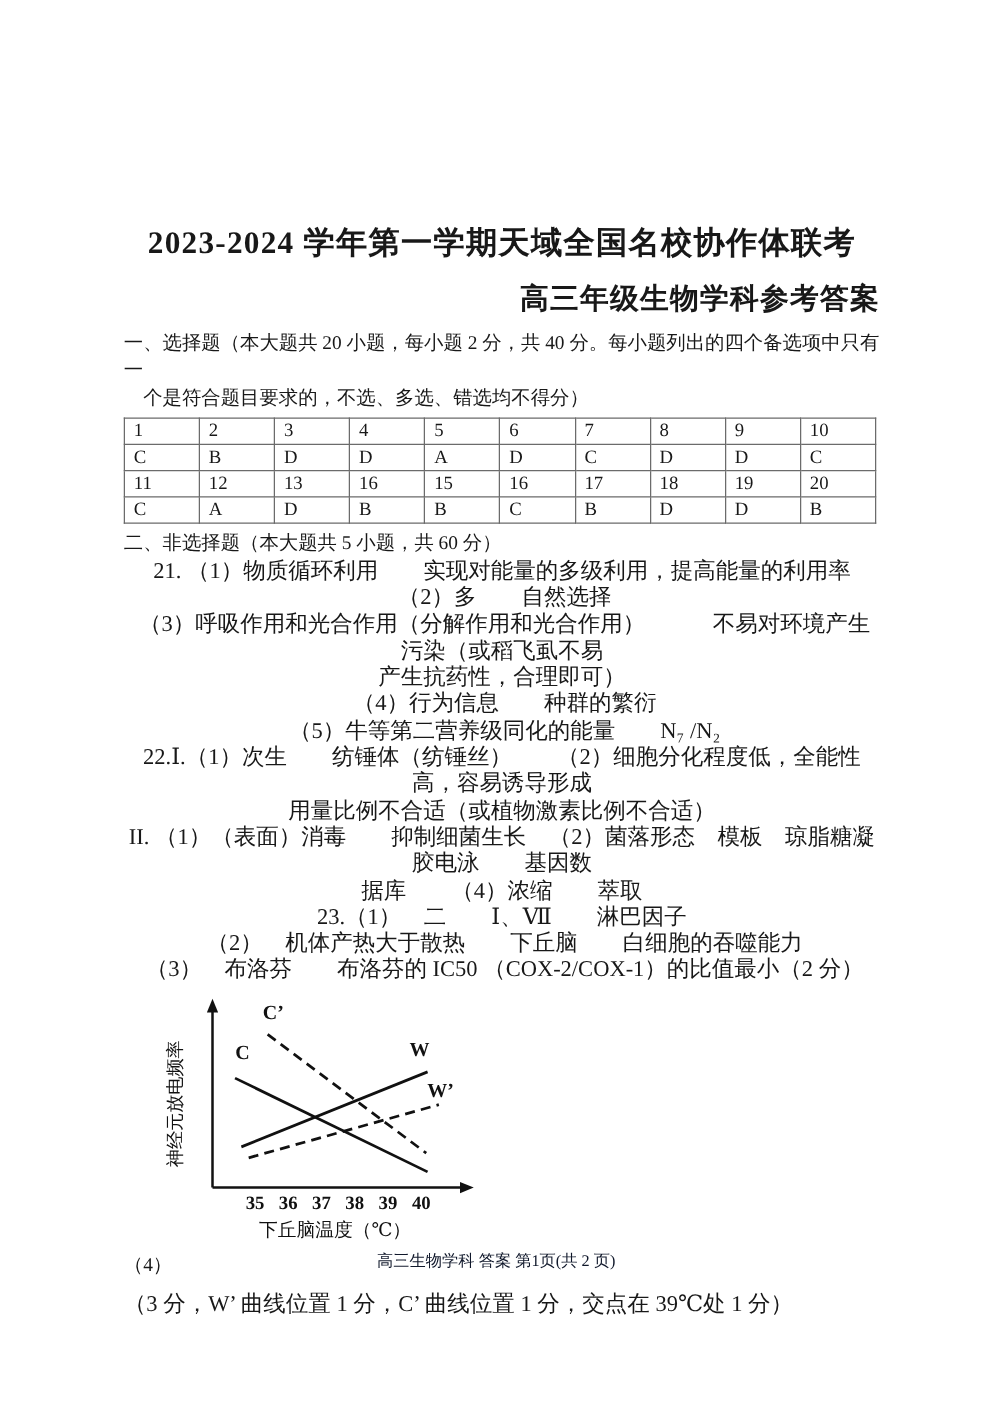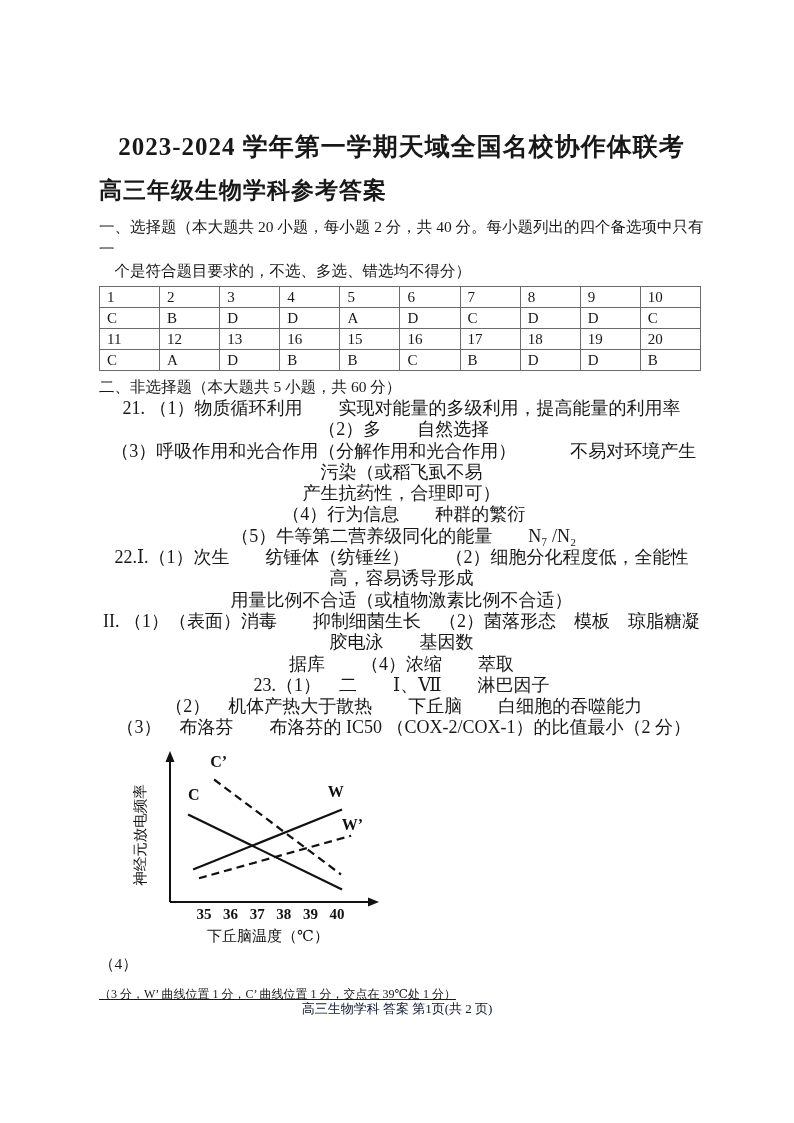--- a/index.html
+++ b/index.html
@@ -1,28 +1,28 @@
 <!DOCTYPE html>
 <html><head>
 <meta charset="utf-8">
 <style>
   html,body{margin:0;padding:0;background:#ffffff;}
   .page{position:relative;width:794px;height:1123px;background:#fff;color:#181818;
         font-family:"Liberation Serif","DejaVu Serif",serif;overflow:hidden;}
-  .content{padding:130px 90px 0 99px;}
+  .content{padding:130px 90px 0 99px;margin-top:48px;}
   .title{font-size:25px;line-height:34px;text-align:center;font-weight:700;margin:0 0 12px 0;letter-spacing:1px;}
-  .subtitle{font-size:23px;line-height:30px;text-align:left;font-weight:700;margin:0 0 10px 0;letter-spacing:1px;}
+  .subtitle{font-size:23px;line-height:30px;text-align:right;font-weight:700;margin:0 0 10px 0;letter-spacing:1px;}
   .sec-heading{font-size:15.5px;line-height:22px;font-weight:400;white-space:pre-wrap;}
   table.ans{border-collapse:collapse;table-layout:fixed;width:602px;margin:4px 0 5px 0;}
   table.ans td{border:1px solid #6b6b6b;font-size:15px;line-height:20px;height:20px;padding:0 0 0 7px;
                font-family:"Liberation Serif","DejaVu Serif",serif;}
   .bline{font-size:18px;line-height:21.3px;white-space:pre-wrap;text-align:center;}
   .chart-wrap{margin:8px 0 0 26px;}
   .q4-line{font-size:15.5px;line-height:22px;white-space:pre-wrap;margin-top:2px;}
-  .note-line{font-size:12px;line-height:22px;white-space:pre-wrap;margin-top:8px;text-decoration:underline;}
+  .note-line{font-size:18px;line-height:22px;white-space:pre-wrap;margin-top:8px;}
   .footer{position:absolute;top:1000px;left:0;width:100%;text-align:center;font-size:13px;color:#0f172a;}
 </style>
 </head>
 <body>
 
 <div class="page">
   <div class="content">
 
     <h1 class="title">2023-2024 学年第一学期天域全国名校协作体联考</h1>
     <h2 class="subtitle">高三年级生物学科参考答案</h2>

